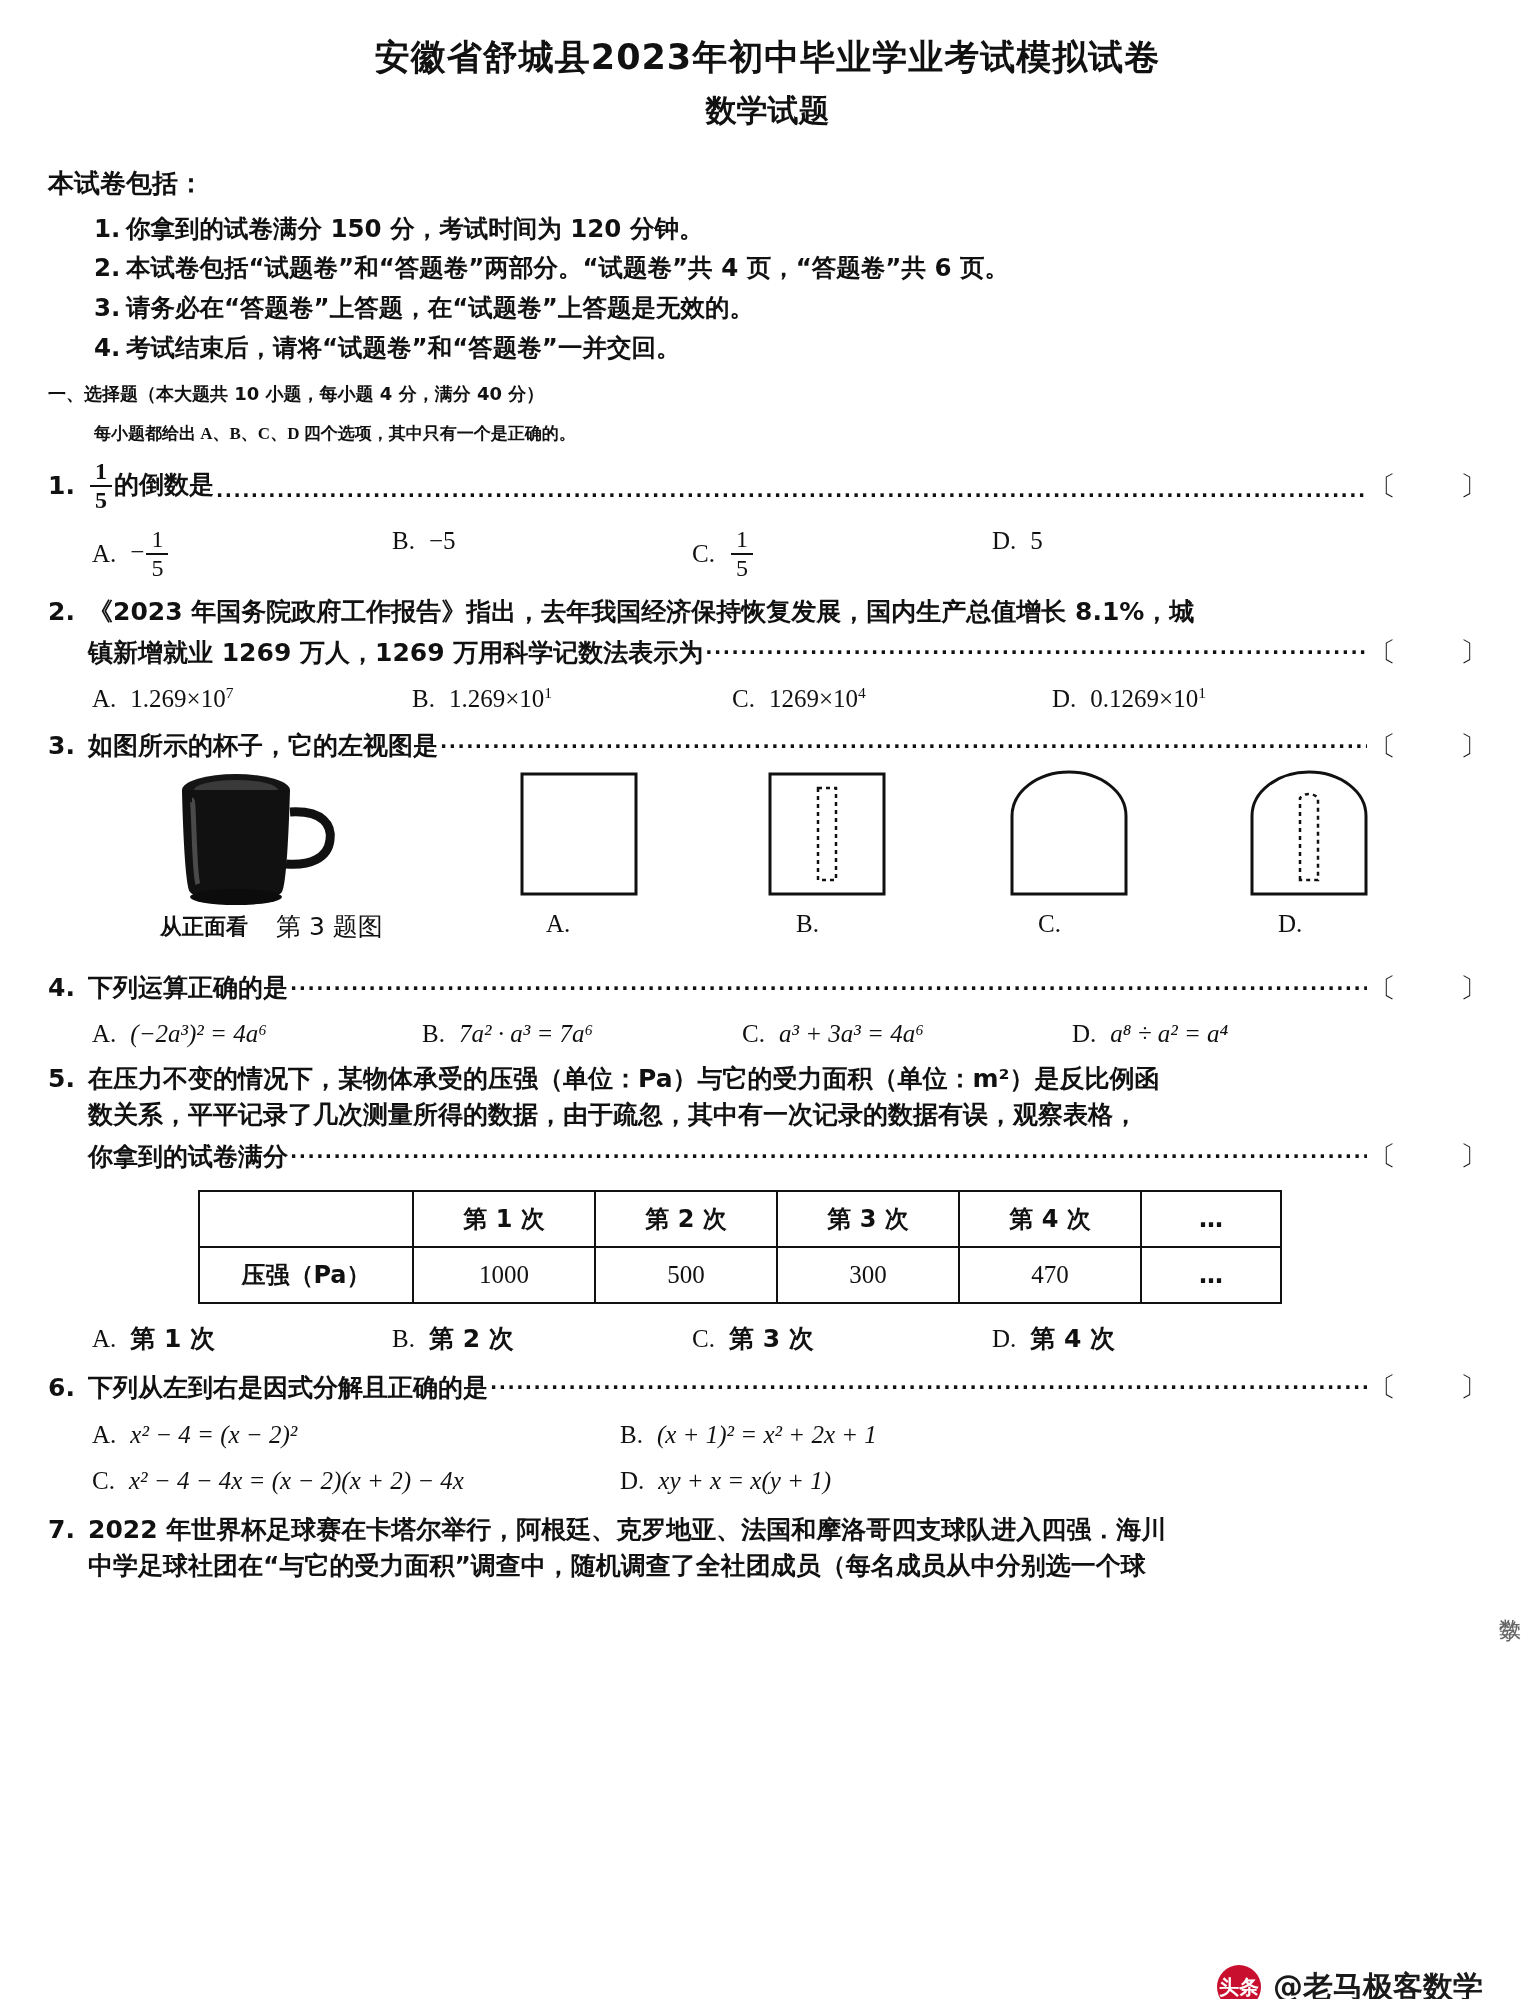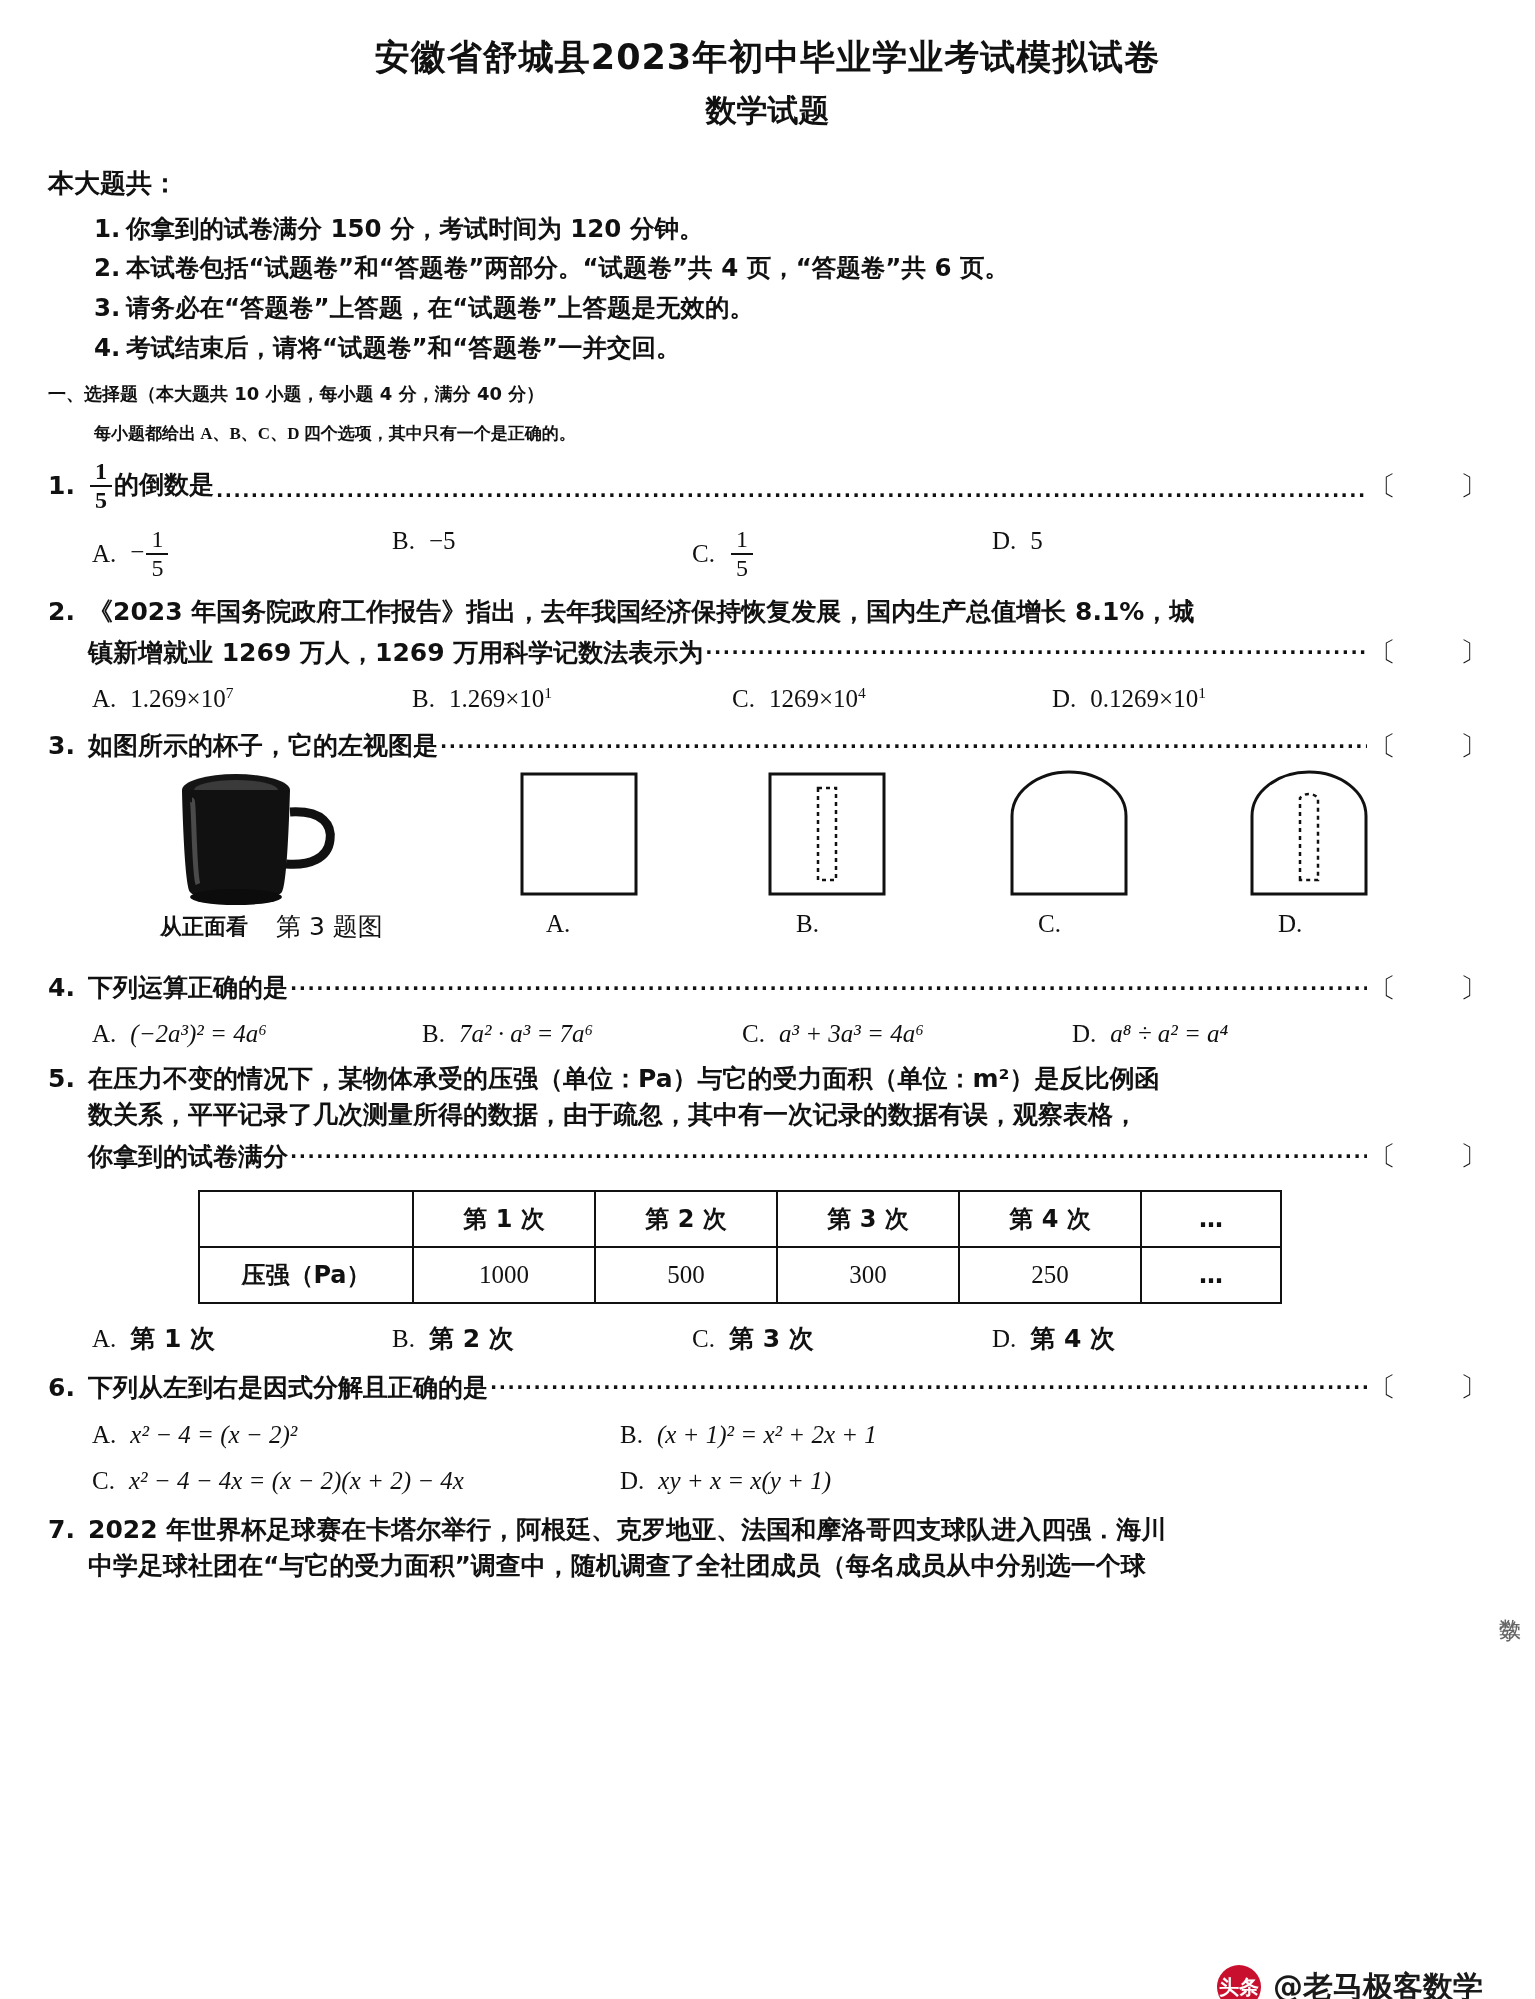--- a/index.html
+++ b/index.html
@@ -137,21 +137,21 @@
 </head>
 <body>
 
 <div class="page">
 
   <div class="title-main">安徽省舒城县2023年初中毕业学业考试模拟试卷</div>
   <div class="title-sub">数学试题</div>
 
   <div class="body-wrap">
 
-    <div class="notice-head">本大题共：</div>
+    <div class="notice-head">本试卷包括：</div>
     <ul class="notice-list">
       <li><span class="num">1.</span><span>你拿到的试卷满分 150 分，考试时间为 120 分钟。</span></li>
       <li><span class="num">2.</span><span>本试卷包括“试题卷”和“答题卷”两部分。“试题卷”共 4 页，“答题卷”共 6 页。</span></li>
       <li><span class="num">3.</span><span>请务必在“答题卷”上答题，在“试题卷”上答题是无效的。</span></li>
       <li><span class="num">4.</span><span>考试结束后，请将“试题卷”和“答题卷”一并交回。</span></li>
     </ul>
 
     <div class="sect-head">一、选择题（本大题共 10 小题，每小题 4 分，满分 40 分）</div>
     <div class="sect-note">每小题都给出 A、B、C、D 四个选项，其中只有一个是正确的。</div>
 
@@ -333,21 +333,21 @@
             <td class="col">第 2 次</td>
             <td class="col">第 3 次</td>
             <td class="col">第 4 次</td>
             <td class="dots">…</td>
           </tr>
           <tr>
             <td class="rowhead">压强（Pa）</td>
             <td class="num">1000</td>
             <td class="num">500</td>
             <td class="num">300</td>
-            <td class="num">250</td>
+            <td class="num">470</td>
             <td>…</td>
           </tr>
         </tbody>
           </table>
       </div>
 
       <div class="opts" style="margin-top:18px">
         <div class="opt" style="width:300px">
           <span class="lab">A.</span>
           <span class="val plain" style="font-family:'DejaVu Sans',sans-serif;font-weight:bold">第 1 次</span>

